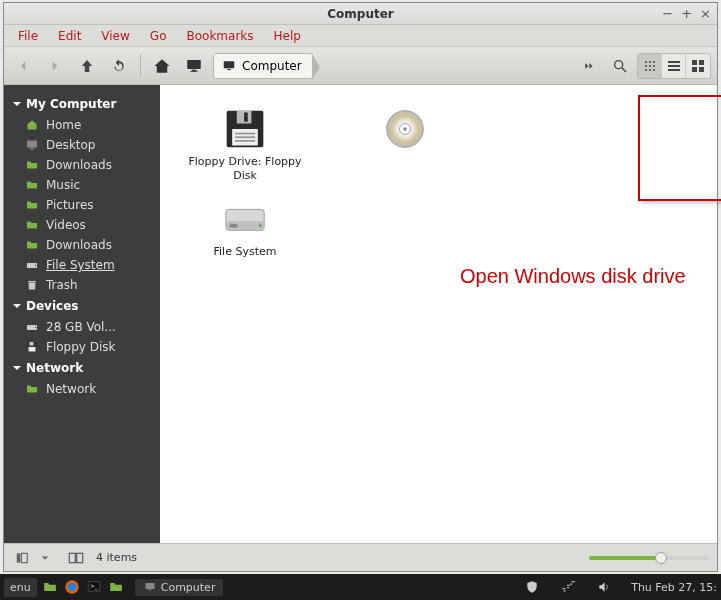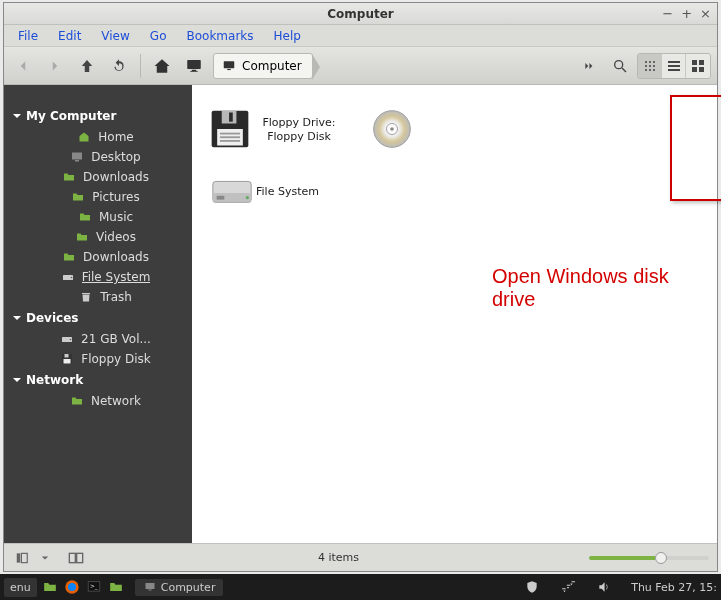--- a/index.html
+++ b/index.html
@@ -9,62 +9,62 @@
 .window { position: absolute; left: 3px; top: 2px; width: 715px; height: 570px; background: #d9d9d6; border: 1px solid #888; display: flex; flex-direction: column; }
 
 
 .titlebar { height: 22px; background: linear-gradient(#e8e8e6,#d9d9d6); display: flex; align-items: center; justify-content: center; position: relative; border-bottom: 1px solid #c0c0bc; }
 .titlebar .title { font-size: 12px; font-weight: bold; color: #333; }
 .titlebar .winbtns { position: absolute; right: 6px; display: flex; gap: 8px; color: #555; font-size: 13px; }
 .titlebar .winbtns span { cursor: pointer; }
 
 
 .menubar { height: 22px; display: flex; align-items: center; padding: 0 6px; gap: 4px; background: #dcdcd8; border-bottom: 1px solid #c8c8c4; }
-.menubar .menu-item { font-size: 12px; color: #1d4ed8; padding: 2px 8px; cursor: pointer; }
+.menubar .menu-item { font-size: 12px; color: #b91c1c; padding: 2px 8px; cursor: pointer; }
 
 
 .toolbar { height: 38px; display: flex; align-items: center; padding: 0 6px; gap: 6px; background: linear-gradient(#e4e4e0,#d0d0cc); border-bottom: 1px solid #b8b8b4; }
 .tbtn { width: 26px; height: 26px; display: flex; align-items: center; justify-content: center; border-radius: 3px; cursor: pointer; color: #444; }
 .tbtn.disabled { color: #aaa; }
 .tbtn svg { display: block; }
 .sep { width: 1px; height: 24px; background: #b8b8b4; margin: 0 2px; }
 .location-btn { height: 26px; display: flex; align-items: center; gap: 6px; padding: 0 10px 0 8px; background: #f4f4f0; border: 1px solid #b8b8b4; border-radius: 3px; font-size: 12px; cursor: pointer; position: relative; }
 .location-btn::after { content:""; position: absolute; right:-8px; top:0; width:0; height:0; border-top:13px solid transparent; border-bottom:13px solid transparent; border-left:8px solid #b8b8b4; }
 .location-btn .inner-arrow { position: absolute; right:-7px; top:1px; width:0; height:0; border-top:12px solid transparent; border-bottom:12px solid transparent; border-left:7px solid #f4f4f0; }
 .toolbar-right { margin-left: auto; display: flex; align-items: center; gap: 4px; }
 .view-group { display: flex; border: 1px solid #b8b8b4; border-radius: 3px; overflow: hidden; }
 .view-group .vg { width: 24px; height: 24px; display:flex; align-items:center; justify-content:center; background:#e8e8e4; cursor:pointer; border-right:1px solid #c8c8c4; }
 .view-group .vg:last-child { border-right:none; }
 .view-group .vg.active { background:#c8c8c4; }
 
 
 .body { flex:1; display:flex; min-height:0; }
 
 
-.sidebar { width:188px; background:#3d3d3d; color:#ddd; font-size:12px; overflow-y:auto; padding:20px 0; }
+.sidebar { width:156px; background:#3d3d3d; color:#ddd; font-size:12px; overflow-y:auto; padding:8px 0; }
 .sidecat { display:flex; align-items:center; gap:4px; padding:4px 8px; font-weight:bold; color:#fff; cursor:pointer; }
 .sidecat svg { flex-shrink:0; }
-.sideitem { display:flex; align-items:center; gap:6px; padding:3px 6px 3px 20px; cursor:pointer;justify-content:center; }
+.sideitem { display:flex; align-items:center; gap:6px; padding:3px 6px 3px 20px; cursor:pointer; }
 .sideitem .lbl { white-space:nowrap; overflow:hidden; text-overflow:ellipsis; }
 .sideitem.selected .lbl { text-decoration: underline; }
 .side-icon { width:16px; height:14px; display:flex; align-items:center; justify-content:center; flex-shrink:0; }
 
 
 .main { flex:1; background:#fff; position:relative; display:flex; flex-direction:column; }
 .icon-grid { flex:1; padding:14px 10px; display:flex; flex-wrap:wrap; align-content:flex-start; gap:0 10px; position:relative; }
-.item { width:150px; display:flex; flex-direction:row; align-items:center; text-align:center; font-size:11px; color:#222; padding:6px; cursor:pointer; }
+.item { width:150px; display:flex; flex-direction:column; align-items:center; text-align:center; font-size:11px; color:#222; padding:6px; cursor:pointer; }
 .item .icon { width:48px; height:48px; margin-bottom:2px; display:flex; align-items:center; justify-content:center; }
 .item .label { line-height:1.25; }
 .highlight-box { position:absolute; border:2px solid #cc0000; box-shadow:2px 2px 4px rgba(0,0,0,.25); left:478px; top:10px; width:198px; height:106px; pointer-events:none; }
 .annotation { position:absolute; left:300px; top:180px; color:#d40000; font-size:20px; font-family: sans-serif; }
 
 
 .statusbar { height:28px; background:#dcdcd8; border-top:1px solid #c0c0bc; display:flex; align-items:center; padding:0 8px; gap:8px; font-size:11px; color:#333; }
 .statusbar .left { display:flex; gap:4px; align-items:center; }
-.statusbar .center { flex:1; text-align:center; }
+.statusbar .center { flex:1; }
 .zoom { width:120px; height:10px; display:flex; align-items:center; }
 .zoom-track { flex:1; height:4px; background:linear-gradient(to right,#7cb342,#7cb342 55%,#d0d0cc 55%); border-radius:2px; position:relative; }
 .zoom-thumb { position:absolute; left:55%; top:-4px; width:12px; height:12px; background:#f0f0ec; border:1px solid #999; border-radius:50%; }
 
 
 .taskbar { position:absolute; left:0; bottom:0; width:721px; height:26px; background:#1c1c1c; color:#ccc; display:flex; align-items:center; font-size:11px; padding:0 4px; gap:6px; }
 .taskbar .tleft { display:flex; align-items:center; gap:4px; }
 .task-icon { width:18px; height:18px; display:flex; align-items:center; justify-content:center; border-radius:2px; }
 .task-app { display:flex; align-items:center; gap:4px; background:#333; padding:2px 8px; border-radius:2px; cursor:pointer; margin-left:6px; }
 .taskbar .tright { margin-left:auto; display:flex; align-items:center; gap:18px; }
@@ -216,29 +216,29 @@
             </svg>
           </span>
           <span class="lbl">Downloads</span>
         </div>
       <div class="sideitem">
           <span class="side-icon">
             <svg width="14" height="12" viewBox="0 0 24 24">
               <path fill="#7cb342" d="M2 5h7l2 3h11v11H2z"></path>
             </svg>
           </span>
+          <span class="lbl">Music</span>
+        </div>
+      <div class="sideitem">
+          <span class="side-icon">
+            <svg width="14" height="12" viewBox="0 0 24 24">
+              <path fill="#7cb342" d="M2 5h7l2 3h11v11H2z"></path>
+            </svg>
+          </span>
           <span class="lbl">Pictures</span>
-        </div>
-      <div class="sideitem">
-          <span class="side-icon">
-            <svg width="14" height="12" viewBox="0 0 24 24">
-              <path fill="#7cb342" d="M2 5h7l2 3h11v11H2z"></path>
-            </svg>
-          </span>
-          <span class="lbl">Music</span>
         </div>
       <div class="sideitem">
           <span class="side-icon">
             <svg width="14" height="12" viewBox="0 0 24 24">
               <path fill="#7cb342" d="M2 5h7l2 3h11v11H2z"></path>
             </svg>
           </span>
           <span class="lbl">Videos</span>
         </div>
       <div class="sideitem">
@@ -273,21 +273,21 @@
           </svg>
         <span>Devices</span>
       </div>
       <div class="sideitem">
           <span class="side-icon">
             <svg width="14" height="12" viewBox="0 0 24 24">
               <rect x="2" y="8" width="20" height="10" rx="1" fill="#ccc"></rect>
               <circle cx="19" cy="13" r="1.5" fill="#555"></circle>
             </svg>
           </span>
-          <span class="lbl">21 GB Vol...</span>
+          <span class="lbl">28 GB Vol...</span>
         </div>
       <div class="sideitem">
           <span class="side-icon">
             <svg width="12" height="12" viewBox="0 0 24 24">
               <rect x="2" y="2" width="20" height="20" fill="#333"></rect>
               <rect x="7" y="2" width="8" height="7" fill="#ccc"></rect>
               <rect x="5" y="12" width="14" height="9" fill="#eee"></rect>
             </svg>
           </span>
           <span class="lbl">Floppy Disk</span>

